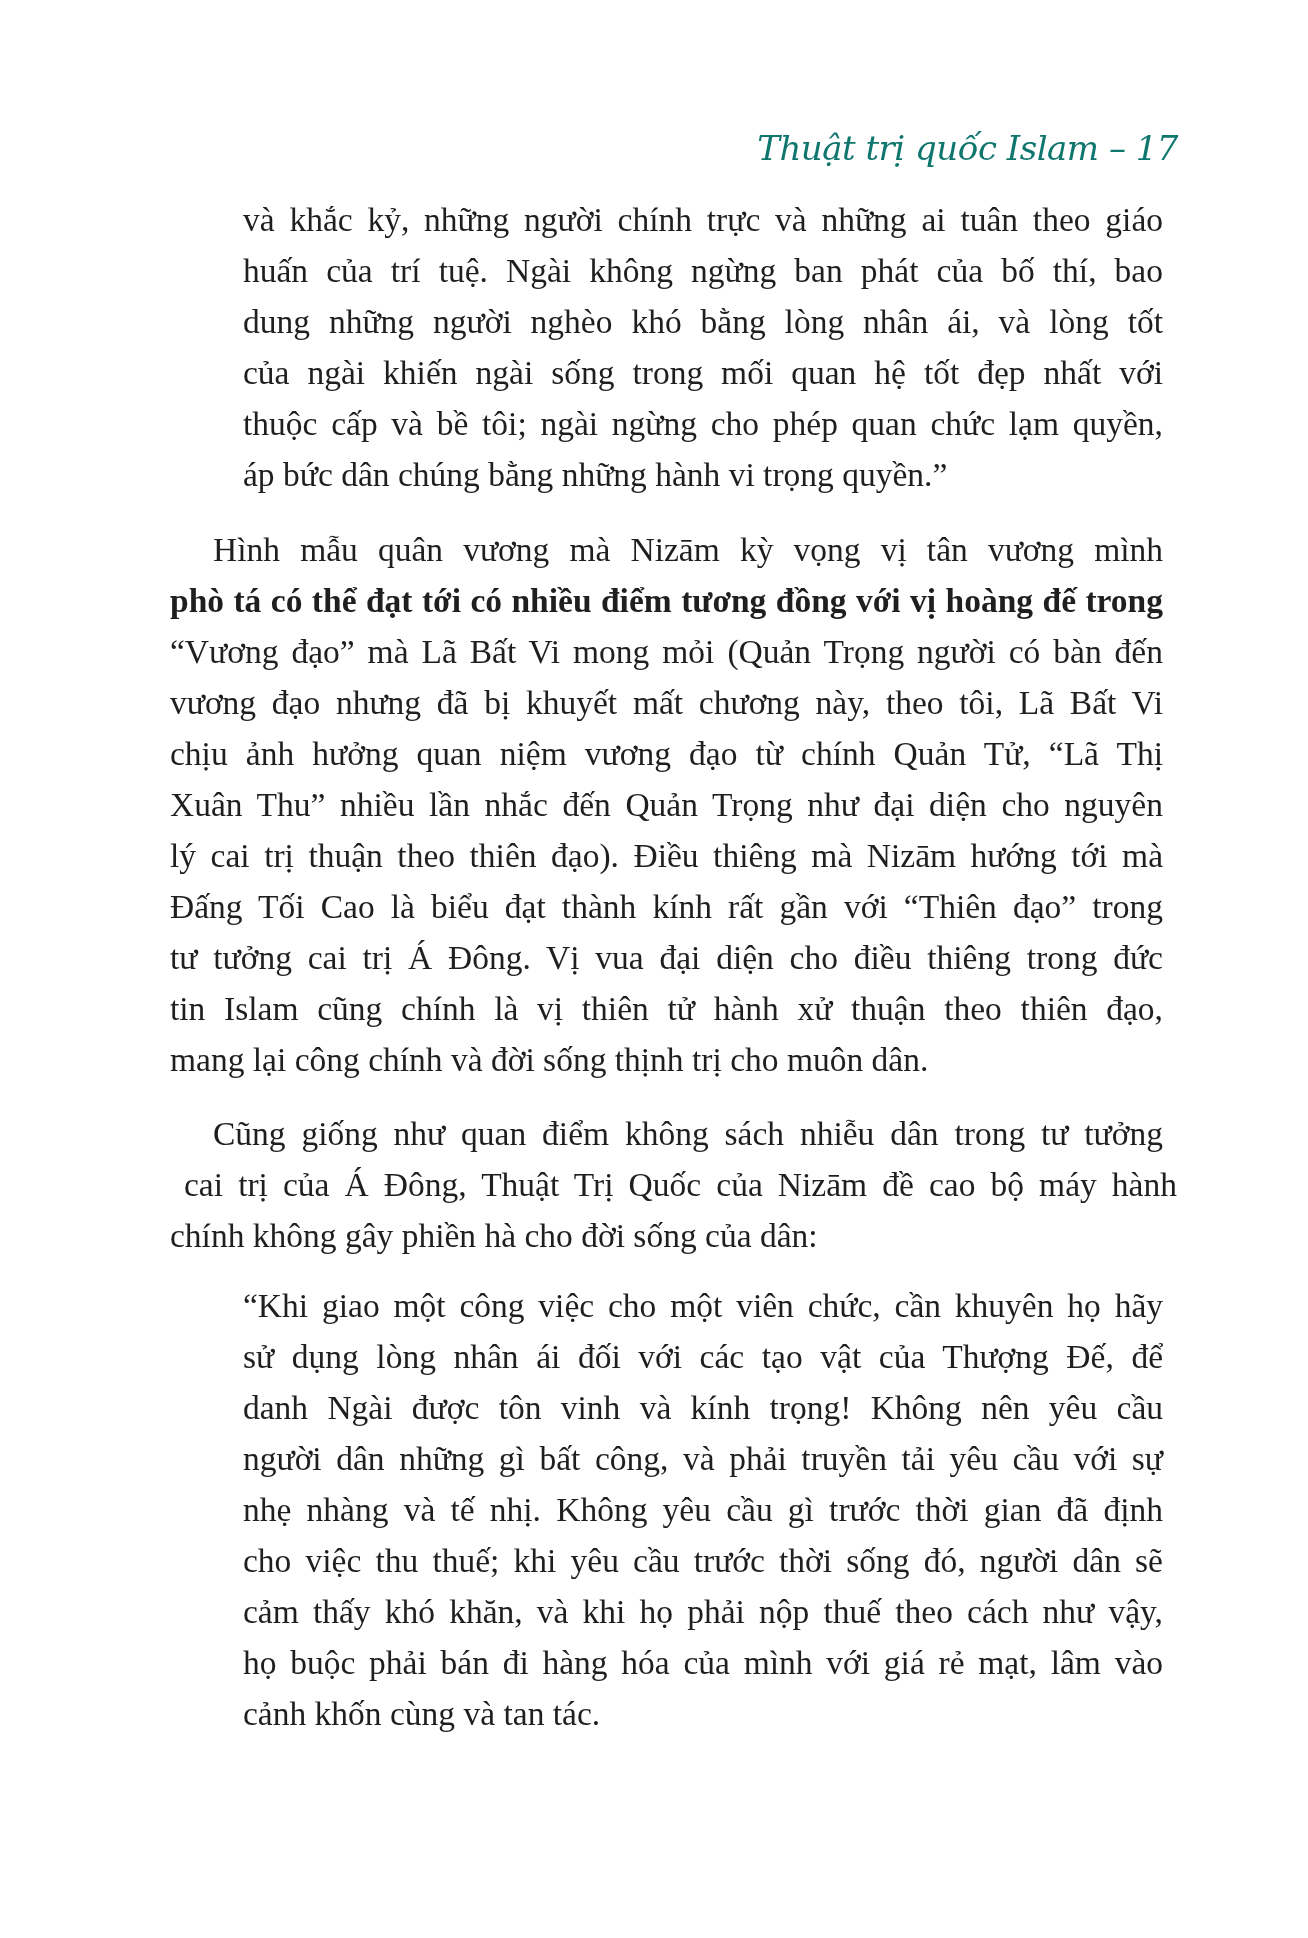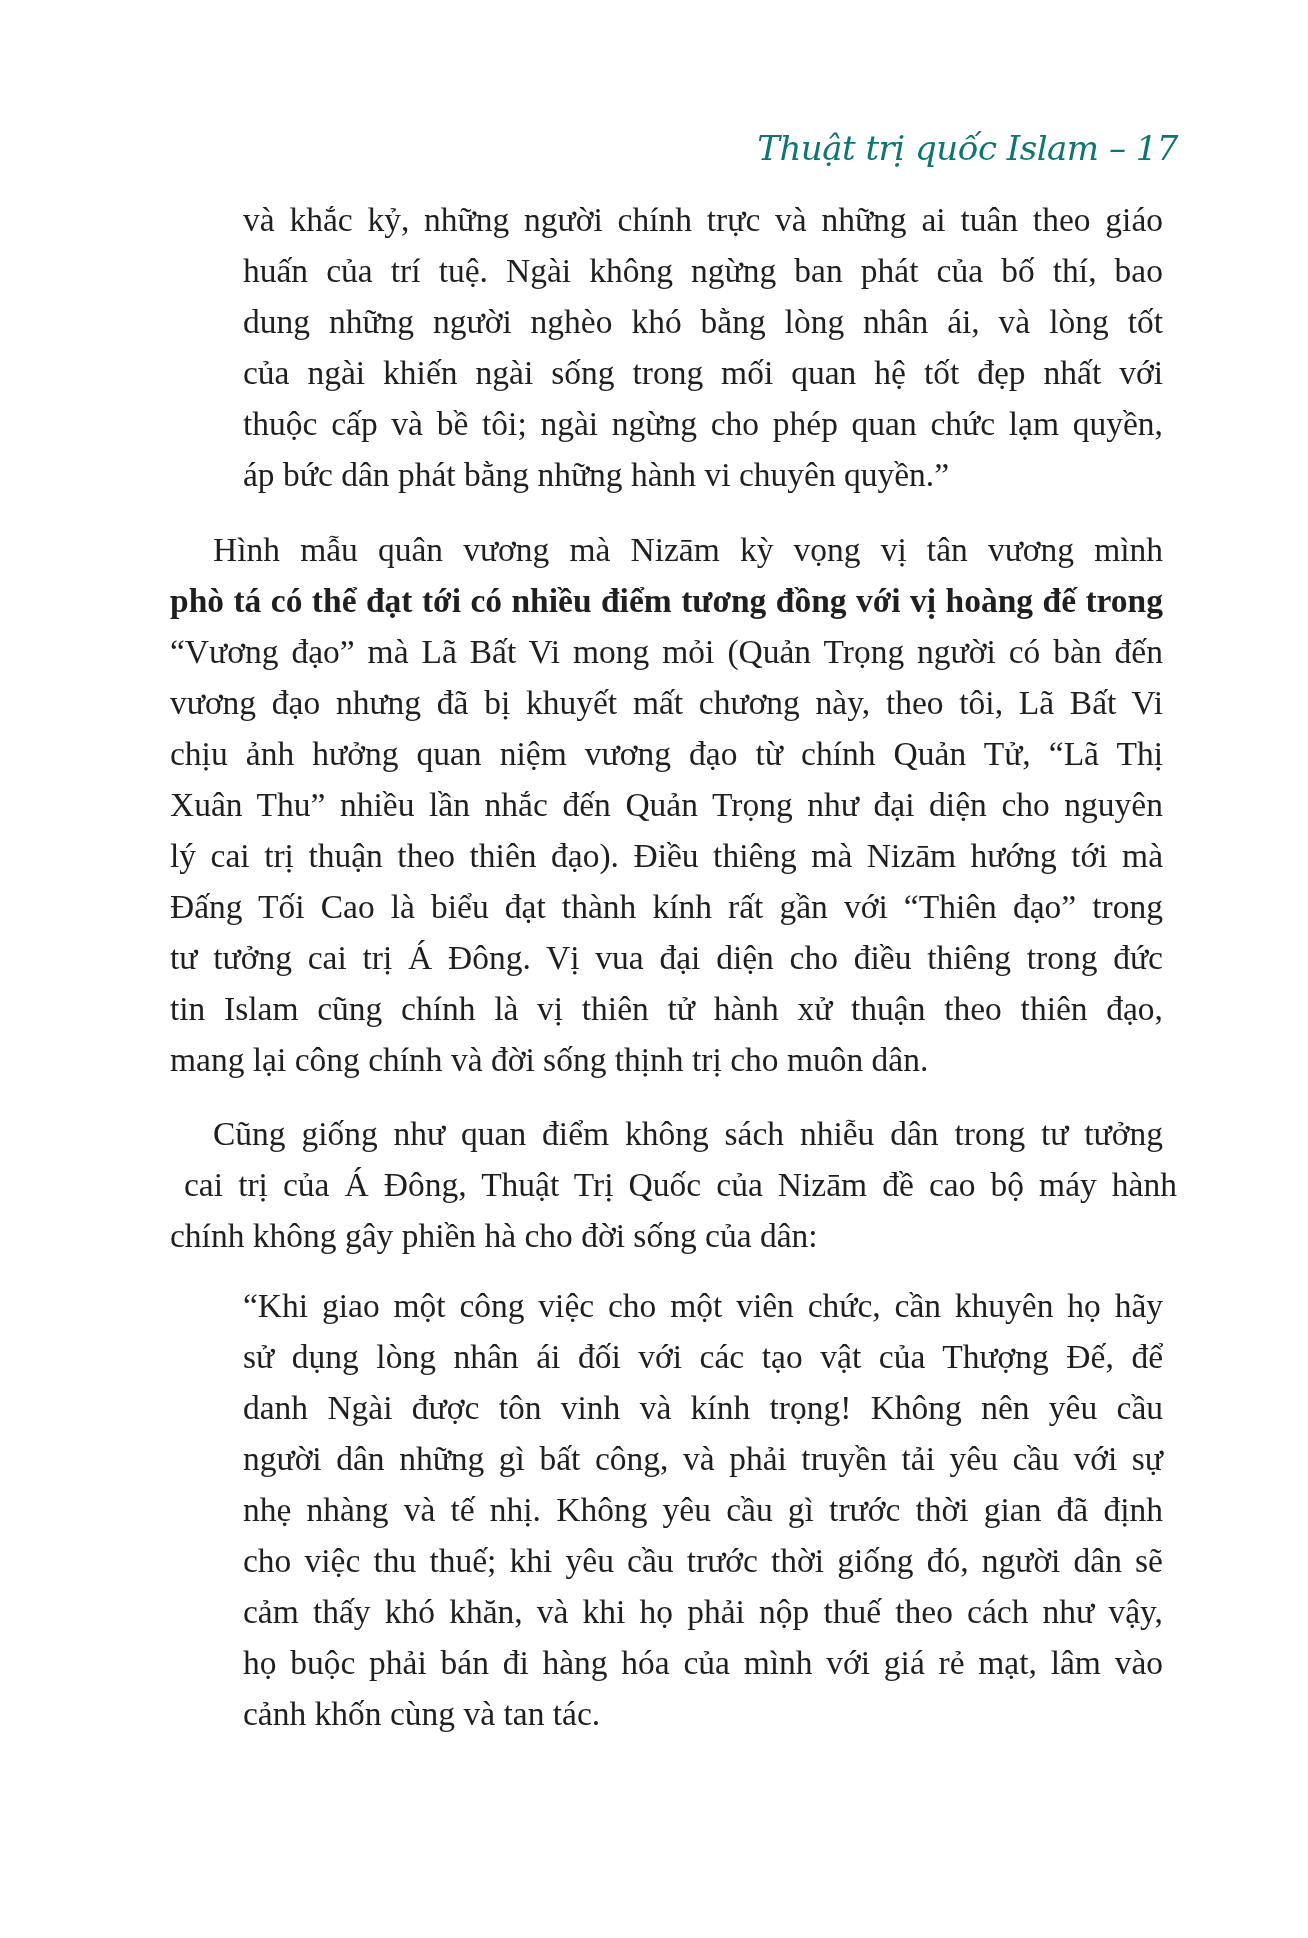--- a/index.html
+++ b/index.html
@@ -20,21 +20,21 @@
 <body>
 
 <div class="running-head">Thuật trị quốc Islam – 17</div>
 
 <div>
   <div class="line quote-line" style="top: 200px; white-space: nowrap; text-align: left;">và khắc kỷ, những người chính trực và những ai tuân theo giáo</div>
   <div class="line quote-line" style="top: 251px; white-space: nowrap; text-align: left;">huấn của trí tuệ. Ngài không ngừng ban phát của bố thí, bao</div>
   <div class="line quote-line" style="top: 302px; white-space: nowrap; text-align: left;">dung những người nghèo khó bằng lòng nhân ái, và lòng tốt</div>
   <div class="line quote-line" style="top: 353px; white-space: nowrap; text-align: left;">của ngài khiến ngài sống trong mối quan hệ tốt đẹp nhất với</div>
   <div class="line quote-line" style="top: 404px; white-space: nowrap; text-align: left;">thuộc cấp và bề tôi; ngài ngừng cho phép quan chức lạm quyền,</div>
-  <div class="line quote-line last" style="top:455px">áp bức dân phát bằng những hành vi chuyên quyền.”</div>
+  <div class="line quote-line last" style="top:455px">áp bức dân chúng bằng những hành vi trọng quyền.”</div>
 </div>
 
 <div>
   <div class="line body-line indent" style="top: 530px; white-space: nowrap; text-align: left;">Hình mẫu quân vương mà Nizām kỳ vọng vị tân vương mình</div>
   <div class="line body-line" style="top: 581px; white-space: nowrap; text-align: left; font-weight: bold;">phò tá có thể đạt tới có nhiều điểm tương đồng với vị hoàng đế trong</div>
   <div class="line body-line" style="top: 632px; white-space: nowrap; text-align: left;">“Vương đạo” mà Lã Bất Vi mong mỏi (Quản Trọng người có bàn đến</div>
   <div class="line body-line" style="top: 683px; white-space: nowrap; text-align: left;">vương đạo nhưng đã bị khuyết mất chương này, theo tôi, Lã Bất Vi</div>
   <div class="line body-line" style="top: 734px; white-space: nowrap; text-align: left;">chịu ảnh hưởng quan niệm vương đạo từ chính Quản Tử, “Lã Thị</div>
   <div class="line body-line" style="top: 785px; white-space: nowrap; text-align: left;">Xuân Thu” nhiều lần nhắc đến Quản Trọng như đại diện cho nguyên</div>
   <div class="line body-line" style="top: 836px; white-space: nowrap; text-align: left;">lý cai trị thuận theo thiên đạo). Điều thiêng mà Nizām hướng tới mà</div>
@@ -49,17 +49,17 @@
   <div class="line body-line" style="top: 1165px; white-space: nowrap; text-align: left; margin-left: 14px;">cai trị của Á Đông, Thuật Trị Quốc của Nizām đề cao bộ máy hành</div>
   <div class="line body-line last" style="top:1216px">chính không gây phiền hà cho đời sống của dân:</div>
 </div>
 
 <div>
   <div class="line quote-line" style="top: 1286px; white-space: nowrap; text-align: left;">“Khi giao một công việc cho một viên chức, cần khuyên họ hãy</div>
   <div class="line quote-line" style="top: 1337px; white-space: nowrap; text-align: left;">sử dụng lòng nhân ái đối với các tạo vật của Thượng Đế, để</div>
   <div class="line quote-line" style="top: 1388px; white-space: nowrap; text-align: left;">danh Ngài được tôn vinh và kính trọng! Không nên yêu cầu</div>
   <div class="line quote-line" style="top: 1439px; white-space: nowrap; text-align: left;">người dân những gì bất công, và phải truyền tải yêu cầu với sự</div>
   <div class="line quote-line" style="top: 1490px; white-space: nowrap; text-align: left;">nhẹ nhàng và tế nhị. Không yêu cầu gì trước thời gian đã định</div>
-  <div class="line quote-line" style="top: 1541px; white-space: nowrap; text-align: left;">cho việc thu thuế; khi yêu cầu trước thời giống đó, người dân sẽ</div>
+  <div class="line quote-line" style="top: 1541px; white-space: nowrap; text-align: left;">cho việc thu thuế; khi yêu cầu trước thời sống đó, người dân sẽ</div>
   <div class="line quote-line" style="top: 1592px; white-space: nowrap; text-align: left;">cảm thấy khó khăn, và khi họ phải nộp thuế theo cách như vậy,</div>
   <div class="line quote-line" style="top: 1643px; white-space: nowrap; text-align: left;">họ buộc phải bán đi hàng hóa của mình với giá rẻ mạt, lâm vào</div>
   <div class="line quote-line last" style="top:1694px">cảnh khốn cùng và tan tác.</div>
 </div>
 
 </body></html>

